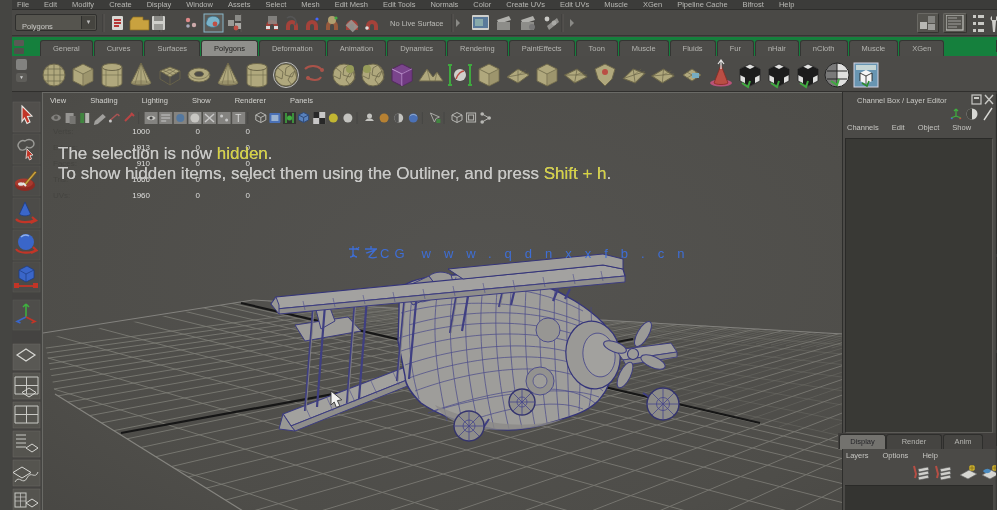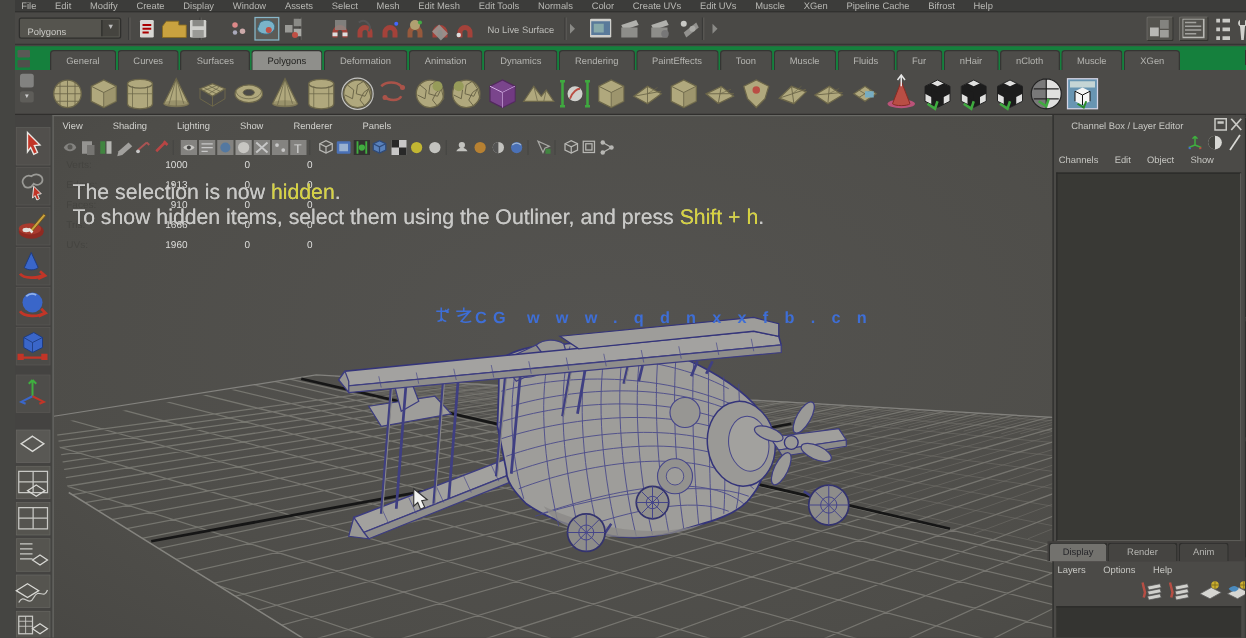--- a/index.html
+++ b/index.html
@@ -673,21 +673,21 @@
         </div>
 <div style="position:relative;height:16px">
           <span class="pl">UVs:</span>
           <span class="pn" style="right:123px">1960</span>
           <span class="pn" style="right:73px">0</span>
           <span class="pn" style="right:23px">0</span>
         </div>
 </div>
 <div class="abs" style="left:15px;top:51px;font-size:17px;color:#c8c8c6;text-shadow:0 0 0.5px #c8c8c6">The selection is now <span style="color:#d6d23c">hidden</span>.</div>
 <div class="abs" style="left:15px;top:71px;font-size:17px;color:#c8c8c6;text-shadow:0 0 0.5px #c8c8c6">To show hidden items, select them using the Outliner, and press <span style="color:#d6d23c">Shift + h</span>.</div>
-<div class="abs" style="left:303px;top:152px;font-size:13px;font-weight:bold;color:#3e6ed6">
+<div class="abs" style="left:303px;top:152px;font-size:13px;font-weight:normal;color:#3e6ed6">
 <svg width="34" height="15" style="vertical-align:-2px">
           <g stroke="#3e6ed6" stroke-width="1.3" fill="none">
 <path d="M3 4h8M7 1v11M4 12c2 0 3-1 3-3M7 9c1 2 2 3 4 3M10 3l3 2M13 2l-2 3"></path>
 <path d="M19 4h12M25 1v3M20 8c3-1 8-2 10-4l-7 8c2 1 5 1 8 0"></path>
 </g>
         </svg><span style="letter-spacing:5px">CG</span><span style="letter-spacing:0"></span><span style="margin-left:12px;letter-spacing:13px">www.qdnxxfb.cn</span>
 </div>
 <style>.pl{position:absolute;left:10px;color:#33332f;opacity:0.35;font-size:8px}.pn{position:absolute;text-align:left}</style>
 
 </div>

